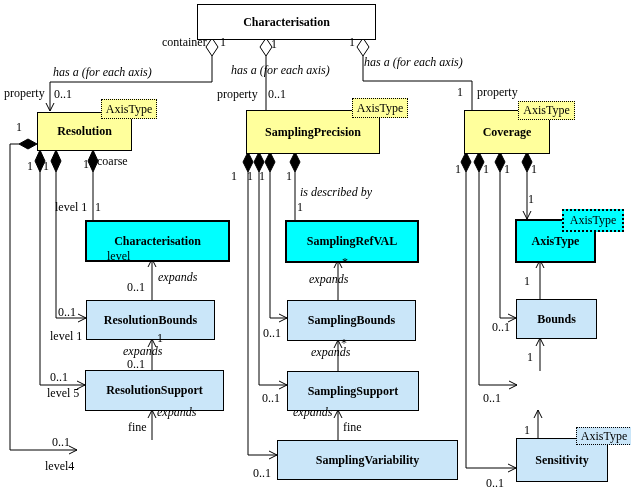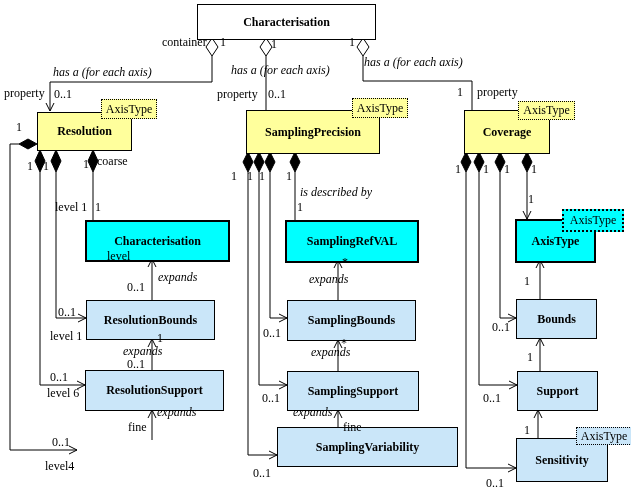--- a/index.html
+++ b/index.html
@@ -189,25 +189,22 @@
   <div class="node blue" style="left:516px;top:299px;width:79px;height:38px">
       <span>Bounds</span>
     </div>
 
   <div class="node blue" style="left:85px;top:370px;width:137px;height:39px">
       <span>ResolutionSupport</span>
     </div>
   <div class="node blue" style="left:287px;top:371px;width:130px;height:38px">
       <span>SamplingSupport</span>
     </div>
-  <div class="node blue" style="left:517px;top:371px;width:79px;height:38px">
-      <span>Support</span>
-    </div>
-
-  <div class="node blue" style="left:277px;top:427px;width:179px;height:38px">
+
+  <div class="node blue" style="left:277px;top:440px;width:179px;height:38px">
       <span>SamplingVariability</span>
     </div>
   <div class="node blue" style="left:516px;top:438px;width:90px;height:42px">
       <span>Sensitivity</span>
     </div>
 
   <div class="stereo yellow" style="left:101px;top:99px;width:54px;height:18px">
       <span>AxisType</span>
     </div>
   <div class="stereo yellow" style="left:352px;top:98px;width:54px;height:18px">
@@ -246,21 +243,21 @@
   <div class="lbl" style="left:95px;top:201px">1</div>
   <div class="lbl" style="left:107px;top:250px">level</div>
   <div class="lbl it" style="left:158px;top:271px">expands</div>
   <div class="lbl" style="left:127px;top:281px">0..1</div>
   <div class="lbl" style="left:58px;top:306px">0..1</div>
   <div class="lbl" style="left:50px;top:330px">level 1</div>
   <div class="lbl" style="left:157px;top:332px">1</div>
   <div class="lbl it" style="left:123px;top:345px">expands</div>
   <div class="lbl" style="left:127px;top:358px">0..1</div>
   <div class="lbl" style="left:50px;top:371px">0..1</div>
-  <div class="lbl" style="left:47px;top:387px">level 6</div>
+  <div class="lbl" style="left:47px;top:387px">level 5</div>
   <div class="lbl it" style="left:157px;top:406px">expands</div>
   <div class="lbl" style="left:128px;top:421px">fine</div>
   <div class="lbl" style="left:52px;top:436px">0..1</div>
   <div class="lbl" style="left:45px;top:460px">level4</div>
 
   <div class="lbl" style="left:231px;top:170px">1</div>
   <div class="lbl" style="left:247px;top:170px">1</div>
   <div class="lbl" style="left:259px;top:170px">1</div>
   <div class="lbl" style="left:286px;top:170px">1</div>
   <div class="lbl it" style="left:300px;top:186px">is described by</div>

